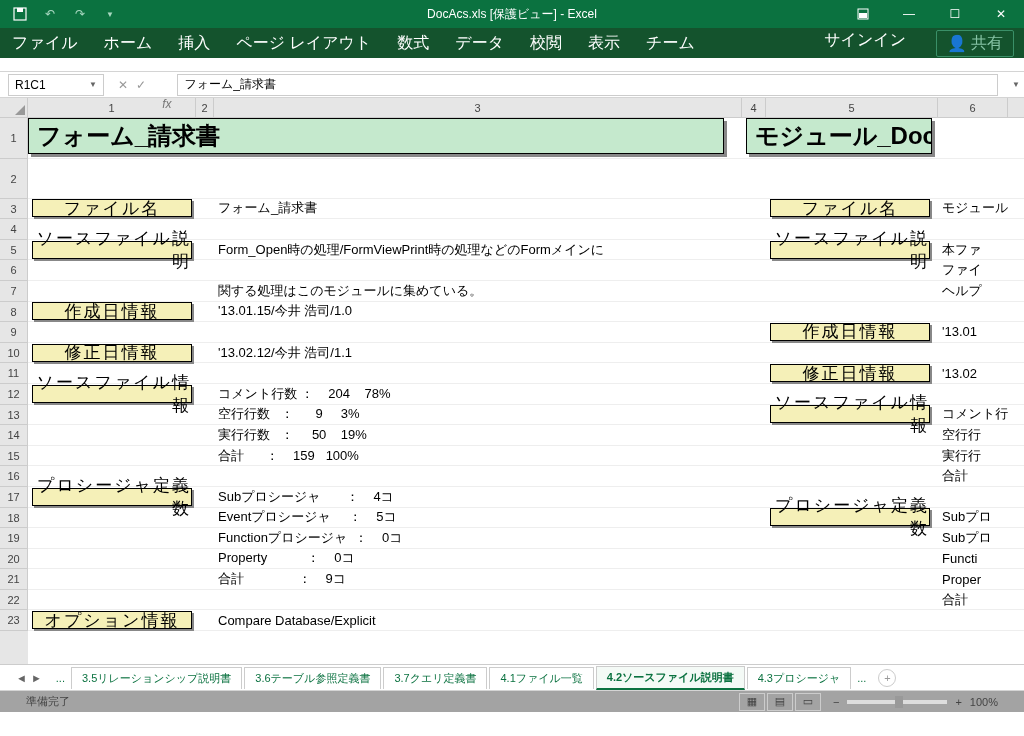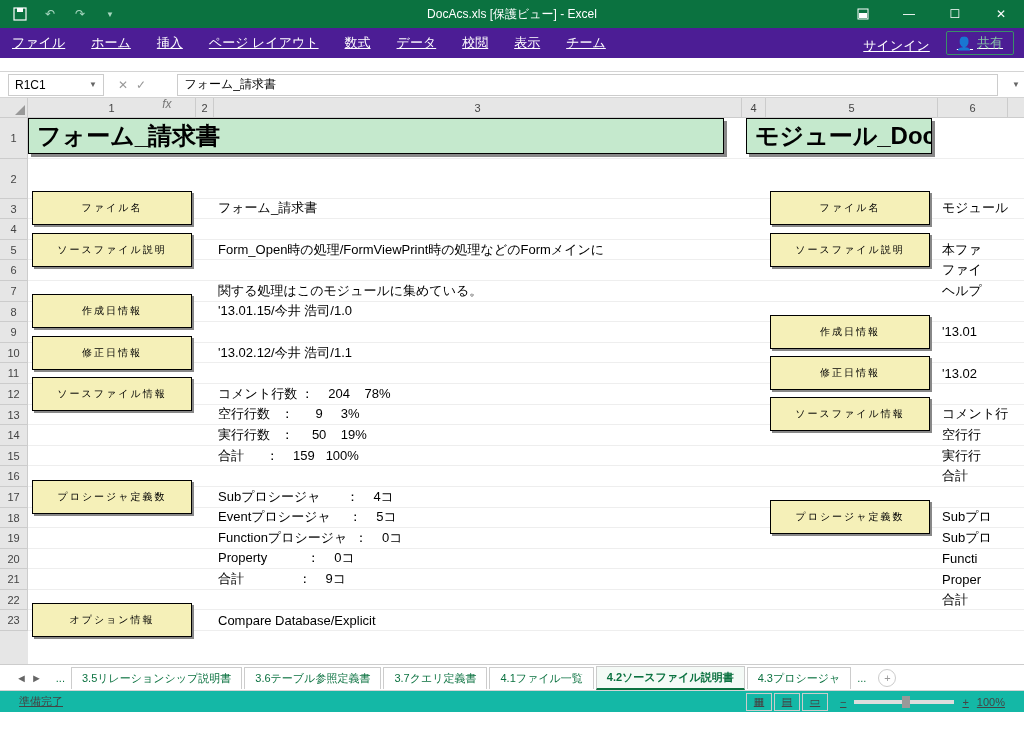--- a/index.html
+++ b/index.html
@@ -5,23 +5,23 @@
 * { margin:0; padding:0; box-sizing:border-box; font-family:"Yu Gothic UI","Meiryo",sans-serif; }
 body { background:#fff; width:1024px; height:736px; overflow:hidden; font-size:12px; }
 
 .titlebar { background:#0b7240; height:28px; display:flex; align-items:center; color:#fff; position:relative; }
 .titlebar .qat { display:flex; gap:2px; padding:0 6px; }
 .qat-btn { width:28px; height:24px; display:flex; align-items:center; justify-content:center; color:#a8d8c0; }
 .titlebar .title { position:absolute; left:50%; transform:translateX(-50%); font-size:12px; color:#fff; }
 .winctrl { margin-left:auto; display:flex; }
 .winctrl div { width:46px; height:28px; display:flex; align-items:center; justify-content:center; color:#fff; }
 
-.ribbon-tabs { background:#4c1d95; height:30px; display:flex; align-items:center; padding:0 10px; color:#fff; gap:22px; font-size:13px;text-decoration:underline; }
+.ribbon-tabs { background:#14532d; height:30px; display:flex; align-items:center; padding:0 10px; color:#fff; gap:22px; font-size:16px; }
 .ribbon-tabs .tab { cursor:pointer; padding:4px 2px; }
-.ribbon-right { margin-left:auto; display:flex; gap:16px; align-items:flex-end; }
+.ribbon-right { margin-left:auto; display:flex; gap:30px; align-items:flex-start; }
 .share-btn { border:1px solid #3a9068; padding:2px 10px; border-radius:2px; display:flex; align-items:center; gap:4px; color:#86c3a5; }
 
 .ribbon-body { height:14px; background:#fff; border-bottom:1px solid #d4d4d4; }
 
 .formula-bar { height:26px; display:flex; align-items:center; border-bottom:1px solid #d4d4d4; background:#fff; }
 .name-box { width:96px; height:22px; border:1px solid #ccc; margin:0 4px 0 8px; padding:0 6px; display:flex; align-items:center; justify-content:space-between; font-size:12px; }
 .fx-btns { display:flex; gap:8px; padding:0 10px; color:#999; }
 .fx-label { color:#777; padding:0 6px; font-style:italic;margin-top:38px; }
 .formula-input { flex:1; height:22px; border:1px solid #ccc; padding:0 6px; display:flex; align-items:center; font-size:12px; margin-right:10px; }
 .formula-dd { width:16px; text-align:center; color:#666; }
@@ -40,30 +40,30 @@
 .cells { flex:1; position:relative; font-family:"MS Mincho","Courier New",monospace; font-size:13px; color:#000; }
 .row { display:flex; height:20.6px; border-bottom:1px solid #eee; }
 .row.tall { height:40.6px; }
 .c1{width:168px;padding:0 4px} .c2{width:18px} .c3{width:528px;padding:0 4px} .c4{width:24px} .c5{width:172px;padding:0 4px} .c6{width:70px;padding:0 4px;white-space:nowrap;overflow:hidden}
 .row > div { display:flex; align-items:center; }
 
 .big-title { background:#c5e9cd; border:1px solid #000; font-size:24px; font-weight:bold; font-family:"MS PGothic",sans-serif; padding:4px 8px; box-shadow:3px 3px 0 #888; height:36px; display:flex; align-items:center; }
 .big-title.l { width:696px; }
 .big-title.r { width:186px; margin-left:-2px; overflow:hidden; white-space:nowrap; }
 
-.yellow-label { background:#f5f0b8; border:1px solid #000; width:160px; height:34px; font-size:10px; font-family:"MS Mincho",monospace; box-shadow:2px 2px 0 #888; text-align:left; letter-spacing:2px; display:flex; align-items:center; justify-content:center; }
+.yellow-label { background:#f5f0b8; border:1px solid #000; width:160px; height:18px; font-size:17px; font-family:"MS Mincho",monospace; box-shadow:2px 2px 0 #888; text-align:right; letter-spacing:2px; display:flex; align-items:center; justify-content:center; }
 
 .sheet-tabs { height:26px; background:#fff; border-top:1px solid #ccc; display:flex; align-items:center; padding:0 8px; gap:2px; font-size:11px; }
 .nav-arrows { display:flex; gap:4px; padding:0 8px; color:#666; }
 .stab { padding:3px 10px; border:1px solid #ccc; border-bottom:none; background:#fff; color:#0b7240; cursor:pointer; white-space:nowrap; }
 .stab.active { border-bottom:2px solid #0b7240; background:#f4faf6; font-weight:bold; }
 .stab.dots { border:none; padding:3px 4px; }
 .add-sheet { width:18px; height:18px; border:1px solid #ccc; border-radius:50%; display:flex; align-items:center; justify-content:center; margin-left:6px; color:#999; }
 
-.statusbar { height:22px; background:#14b8a6; border-top:1px solid #d4d4d4; display:flex; align-items:center; padding:0 19px; font-size:11px; color:#444;text-decoration:underline; }
+.statusbar { height:22px; background:#a3a3a3; border-top:1px solid #d4d4d4; display:flex; align-items:center; padding:0 26px; font-size:11px; color:#444; }
 .view-btns { margin-left:auto; display:flex; gap:2px; }
 .vb { width:26px; height:18px; border:1px solid #ccc; display:flex; align-items:center; justify-content:center; }
 .zoom { display:flex; align-items:center; gap:8px; margin-left:12px; }
 .slider { width:100px; height:4px; background:#ddd; position:relative; }
 .slider::after { content:''; position:absolute; left:48%; top:-4px; width:8px; height:12px; background:#999; }
 </style>
 </head>
 <body>
 
 <div class="titlebar">

